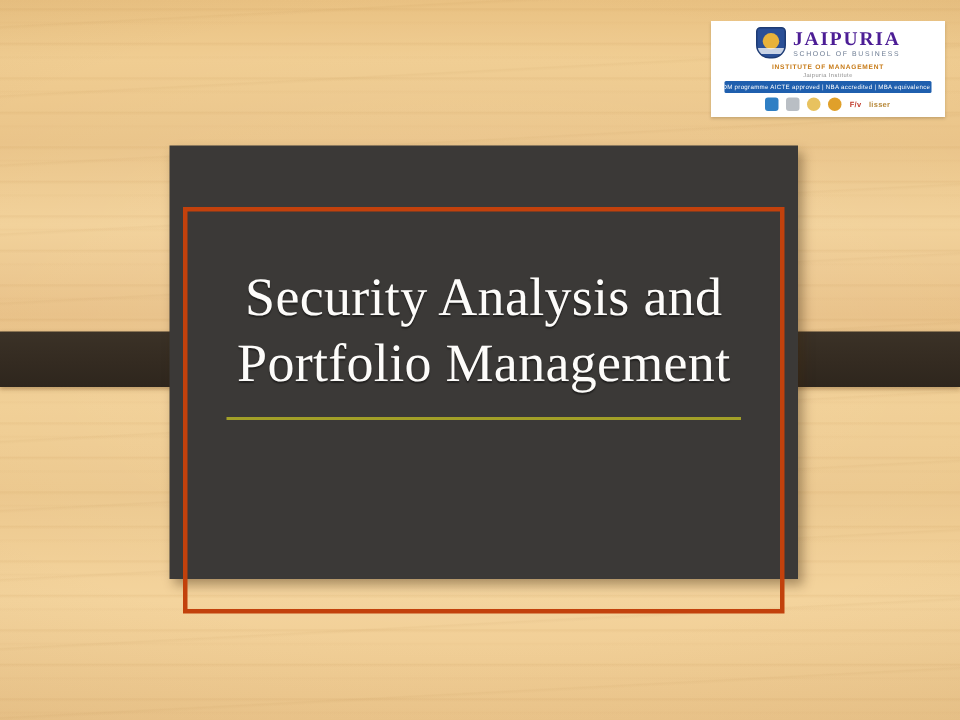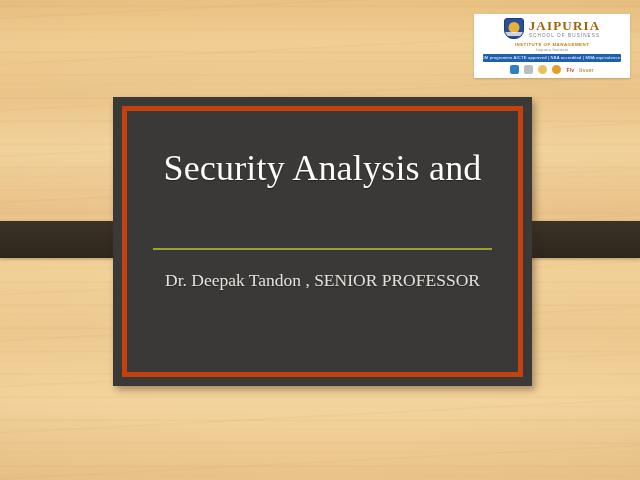--- a/index.html
+++ b/index.html
@@ -96,26 +96,27 @@
     background: #3b3937;
     box-sizing: border-box;
     padding: 9px;
     box-shadow: 3px 4px 7px rgba(60,38,12,0.40);
     z-index: 3;
   }
   .title-card-inner {
     position: relative;
     width: 100%;
     height: 100%;
-    border: 5px solid #c2410c;
+    border: 3px solid #c2410c;
     box-sizing: border-box;
     display: flex;
     flex-direction: column;
     align-items: center;
     justify-content: flex-start;
+    margin-top: 32px;
   }
 
   .title-block {
     position: absolute;
     left: 0;
     right: 0;
     top: 36px;
     text-align: center;
     padding: 0 18px;
     box-sizing: border-box;
@@ -211,21 +212,21 @@
     height: 4px;
     background: rgba(255,255,255,0.75);
   }
   .logo-words {
     display: flex;
     flex-direction: column;
     align-items: center;
     line-height: 1;
   }
   .logo-name {
-    color: #a16207;
+    color: #4c1d95;
     font-size: 13px;
     font-weight: 700;
     letter-spacing: 1.2px;
     font-family: "Liberation Serif", "DejaVu Serif", serif;
   }
   .logo-tag {
     color: #6d7c93;
     font-size: 4.6px;
     letter-spacing: 1.1px;
     margin-top: 1.5px;
@@ -295,26 +296,26 @@
   <div class="wood-grain2"></div>
   <div class="wood-vignette"></div>
 
   <div class="dark-band"></div>
 
   <div class="title-card">
     <div class="title-card-inner">
 
       <div class="title-block">
         <div class="slide-title">Security Analysis and</div>
+        <div class="slide-title">Portfolio Management</div>
       </div>
 
       <div class="title-rule"></div>
 
       <div class="subtitle-block">
-        <div class="slide-subtitle">Dr. Deepak Tandon , SENIOR  PROFESSOR</div>
       </div>
 
     </div>
   </div>
 
   <div class="logo">
     <div class="logo-top">
       <div class="crest"></div>
       <div class="logo-words">
         <div class="logo-name">JAIPURIA</div>

